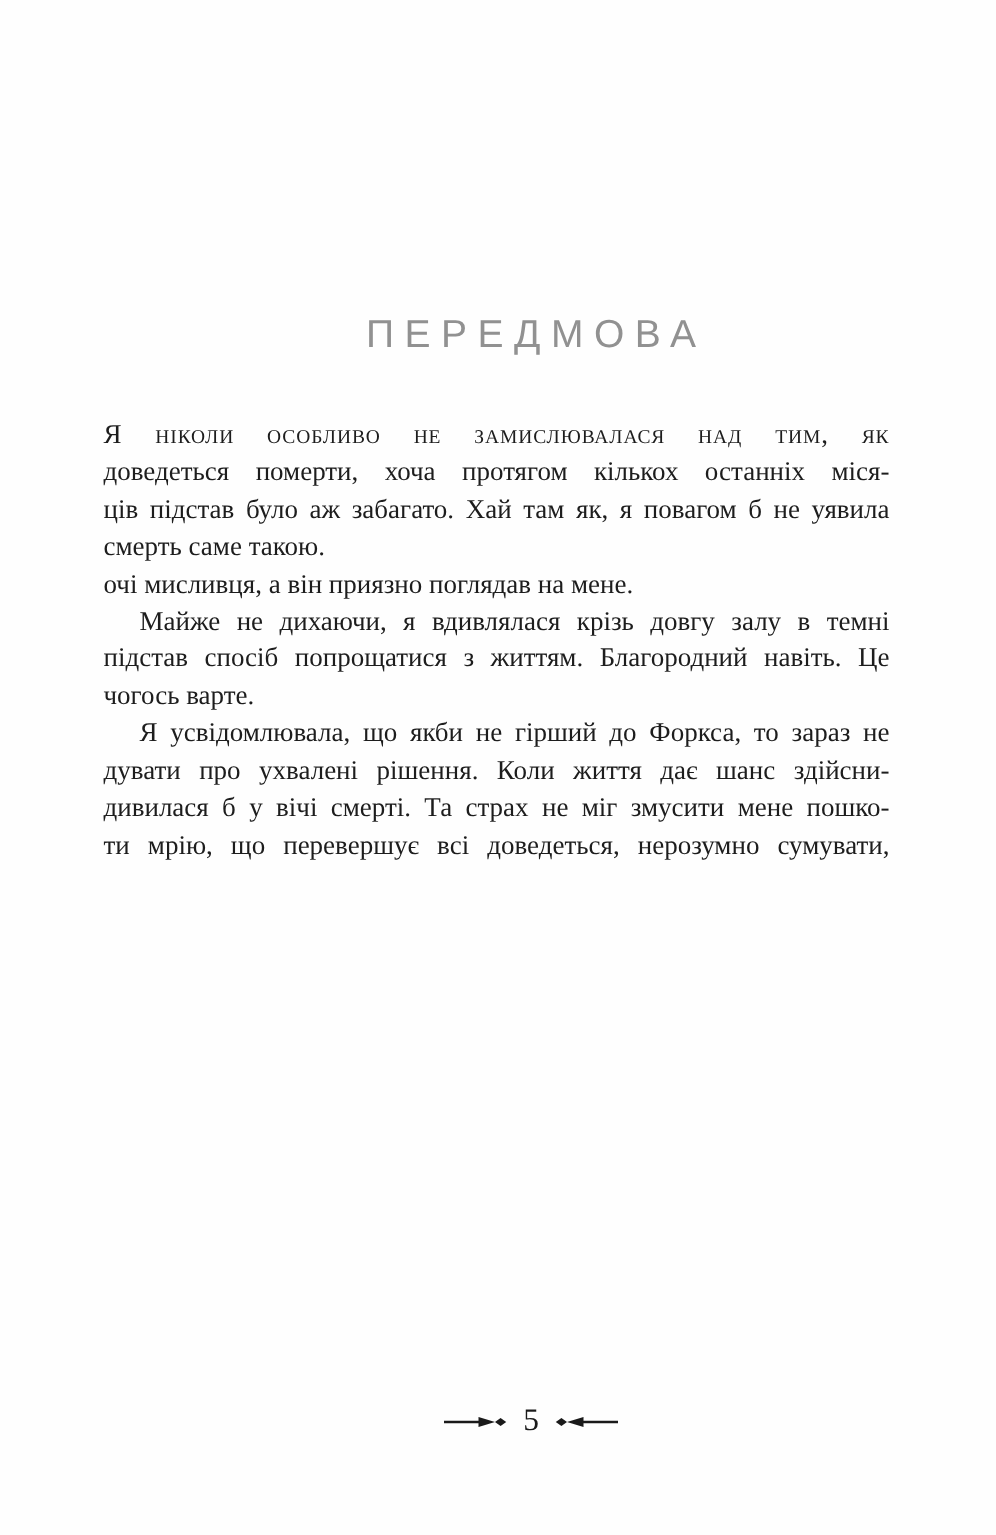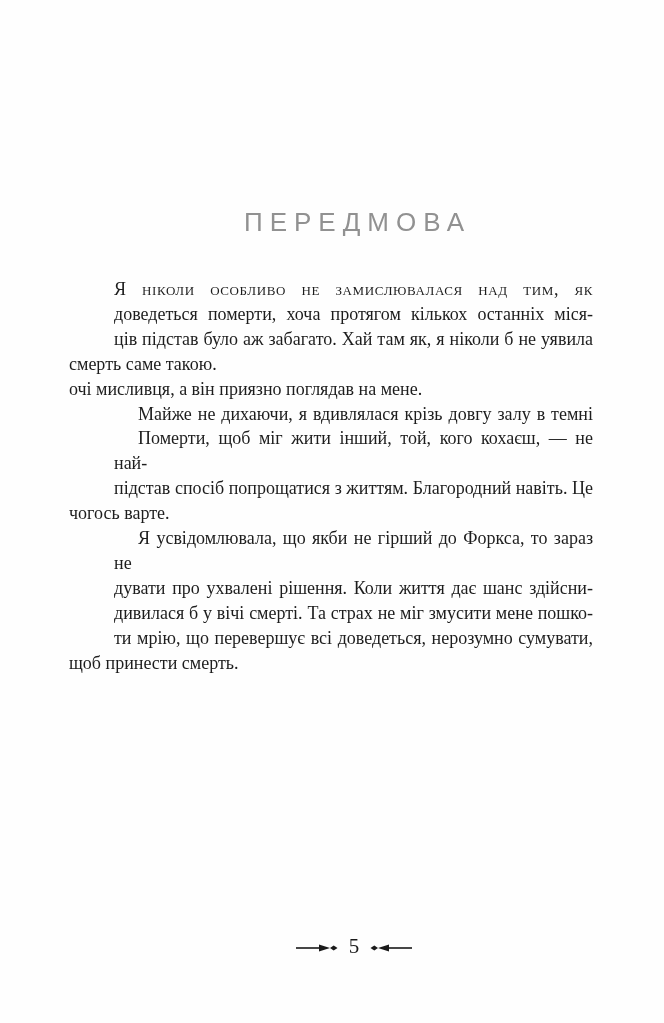--- a/index.html
+++ b/index.html
@@ -34,21 +34,21 @@
     font-size: 18px;
     line-height: 24.9px;
     color: #1d1d1d;
   }
   .paragraph { margin: 0; }
   .line {
     text-align: justify;
     text-align-last: left;
     white-space: normal;
   }
-  .line.justify { text-align-last: justify; margin-left: 45px; }
+  .line.justify { text-align-last: justify; }
   .line.indent { text-indent: 24px; }
   .line.smallcaps {
     font-variant: small-caps;
     letter-spacing: 0.6px;
   }
   .footer {
     position: absolute;
     top: 936px; left: 0; right: 0;
     display: flex;
     align-items: center;
@@ -68,40 +68,38 @@
 <body>
 
 <div class="page">
 
   <div class="chapter-title">ПЕРЕДМОВА</div>
 
   <div class="body-text">
       <div class="paragraph">
         <div class="line justify smallcaps">Я ніколи особливо не замислювалася над тим, як</div>
         <div class="line justify">доведеться померти, хоча протягом кількох останніх міся-</div>
-        <div class="line justify">ців підстав було аж забагато. Хай там як, я ніколи б не уявила</div>
+        <div class="line justify">ців підстав було аж забагато. Хай там як, я повагом б не уявила</div>
         <div class="line">смерть саме такою.</div>
       </div>
       <div class="paragraph">
         <div class="line">очі мисливця, а він приязно поглядав на мене.</div>
         <div class="line justify indent">Майже не дихаючи, я вдивлялася крізь довгу залу в темні</div>
       </div>
       <div class="paragraph">
-        <div class="line justify indent">Померти, щоб міг жити інший, той, кого кохаєш, — не най-</div>
         <div class="line justify">підстав спосіб попрощатися з життям. Благородний навіть. Це</div>
         <div class="line">чогось варте.</div>
       </div>
       <div class="paragraph">
         <div class="line justify indent">Я усвідомлювала, що якби не гірший до Форкса, то зараз не</div>
         <div class="line justify">дувати про ухвалені рішення. Коли життя дає шанс здійсни-</div>
         <div class="line justify">дивилася б у вічі смерті. Та страх не міг змусити мене пошко-</div>
         <div class="line justify">ти мрію, що перевершує всі доведеться, нерозумно сумувати,</div>
       </div>
       <div class="paragraph">
-        <div class="line">щоб принести смерть.</div>
       </div>
     </div>
 
   <div class="footer">
     <svg class="ornament" width="42" height="10" viewBox="0 0 42 10">
       <path d="M0 5 H25" stroke="#1a1a1a" stroke-width="1.6" fill="none"></path>
       <polygon points="23,1.6 34,5 23,8.4" fill="#1a1a1a"></polygon>
       <path d="M34 5 L37.7 2.4 L41.5 5 L37.7 7.6 Z" fill="#1a1a1a"></path>
     </svg>
     <span class="page-number">5</span>

